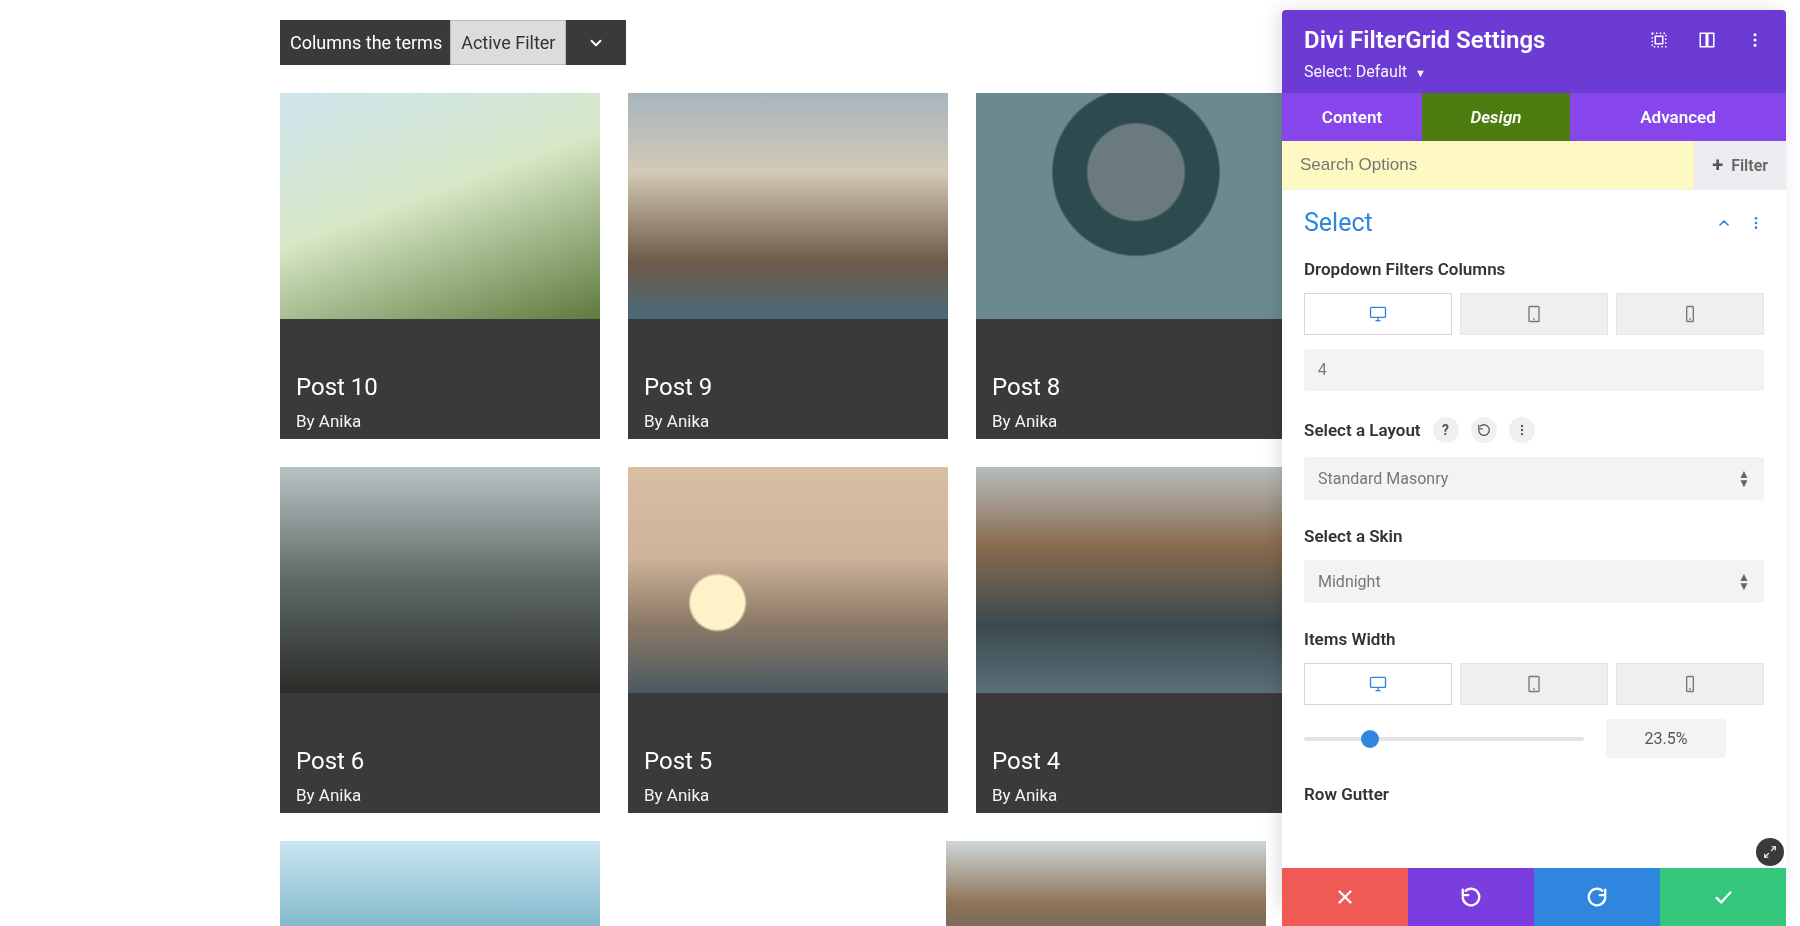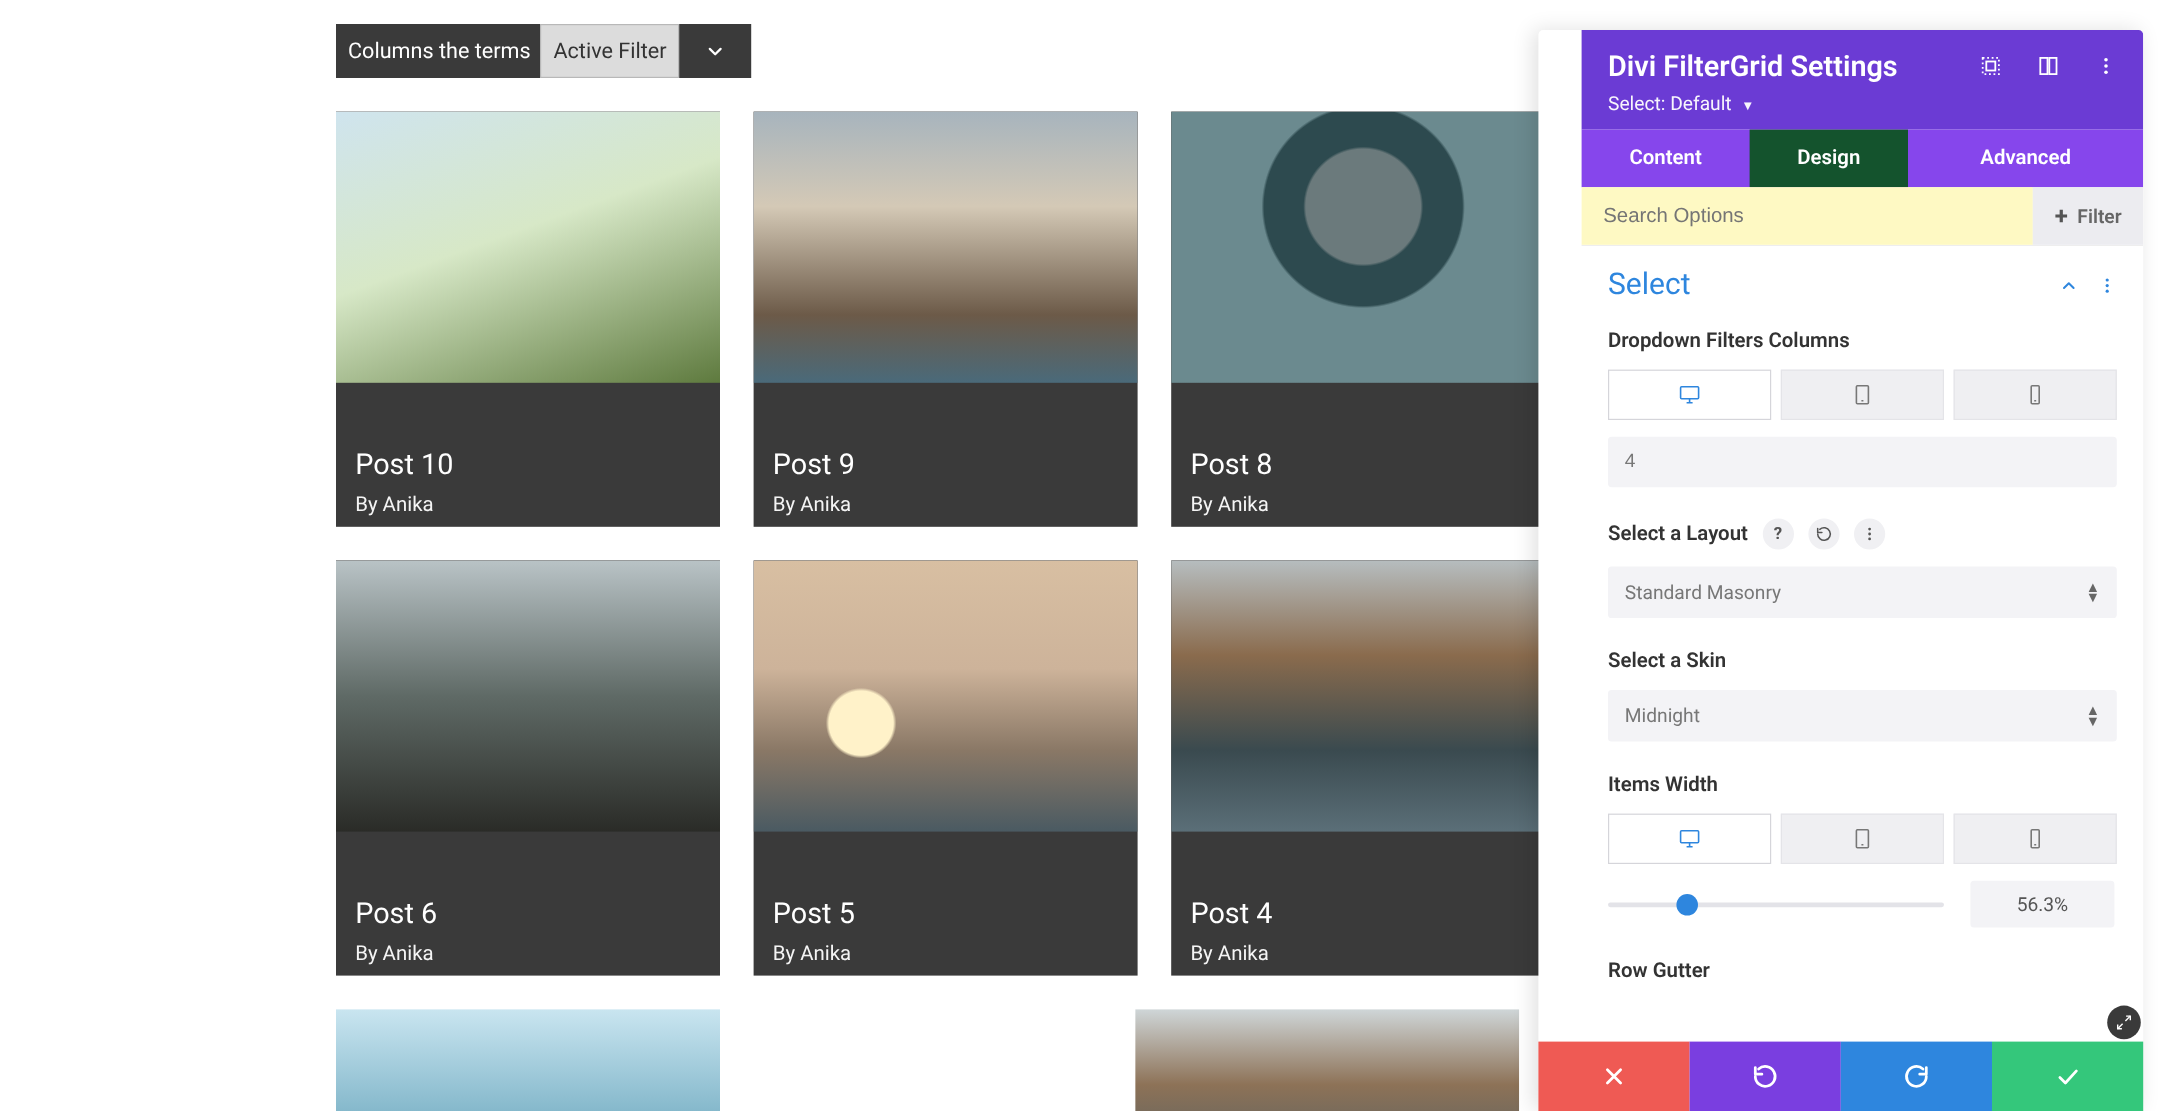--- a/index.html
+++ b/index.html
@@ -26,33 +26,33 @@
   .img1 { background: linear-gradient(160deg,#cfe4ee 0%,#d7e8c7 45%,#5e7a3e 100%); filter: blur(.3px); }
   .img2 { background: linear-gradient(180deg,#a7b4bd 0%,#d4c9b6 35%,#6c5a48 75%, #4a6a7a 100%); }
   .img3 { background: radial-gradient(circle at 50% 35%, #6b7a7c 0 22%, #2d4a4f 23% 38%, #6b8a8f 39% 100%); }
   .img4 { background: linear-gradient(180deg,#b9c3c6 0%, #5f6a66 50%, #2a2b27 100%); }
   .img5 { background: radial-gradient(circle at 28% 60%, #fff2c9 0 10%, transparent 11%), linear-gradient(180deg,#d8bfa2 0%,#cdb39a 40%,#8a7866 70%,#4a5a62 100%); }
   .img6 { background: linear-gradient(180deg,#b6bdbf 0%,#8a6b4d 35%,#3a4a4f 70%,#5b6f78 100%); }
   .img7 { background: linear-gradient(180deg,#c9e5f0 0%,#86b9cc 60%,#5f8ea0 100%); }
   .img8 { background: linear-gradient(180deg,#cfd6d8 0%, #8d7257 45%, #4c5c63 100%); }
 
   
-  .panel { position: absolute; right: 14px; top: 25px; width: 504px; background: #fff; box-shadow: -4px 0 18px rgba(0,0,0,.12); display: flex; flex-direction: column; height: 900px; border-radius: 4px 4px 0 0; overflow: hidden; padding-left: 36px; }
+  .panel { position: absolute; right: 14px; top: 10px; width: 504px; background: #fff; box-shadow: -4px 0 18px rgba(0,0,0,.12); display: flex; flex-direction: column; height: 900px; border-radius: 4px 4px 0 0; overflow: hidden; }
   .panel-header { background: #6b3bd4; color: #fff; padding: 16px 22px 12px; }
   .panel-title-row { display: flex; align-items: center; justify-content: space-between; }
   .panel-title { font-size: 24px; font-weight: 600; }
   .panel-icons { display: flex; gap: 30px; }
   .panel-icons .ico { width: 18px; height: 18px; cursor: pointer; display:flex; align-items:center; justify-content:center; }
   .preset { margin-top: 8px; font-size: 16px; opacity: .95; }
   .preset .caret { font-size: 11px; margin-left: 4px; }
 
   .tabs { display: flex; background: #8646ec; }
   .tab { color: #fff; font-size: 17px; font-weight: 600; padding: 14px 0; text-align: center; cursor: pointer; }
   .tab.content { width: 140px; }
-  .tab.design { width: 132px; background: #14532d; }
+  .tab.design { width: 148px; background: #4d7c0f; font-style: italic; }
   .tab.advanced { flex: 1; }
 
   .search-row { display: flex; align-items: stretch; border-bottom: 1px solid #eee; }
   .search-row input { flex: 1; border: none; background: #fef9c3; font-size: 17px; color: #888; padding: 14px 18px; outline: none; }
   .filter-btn { display: flex; align-items: center; gap: 8px; background: #ececf0; color: #666; font-weight: 600; font-size: 16px; padding: 0 18px; cursor: pointer; }
   .filter-btn .plus { font-size: 20px; line-height: 1; color: #555; font-weight: 700; }
 
   .panel-body { padding: 18px 22px 0; overflow-y: auto; flex: 1; position: relative; }
   .panel-body::-webkit-scrollbar { width: 8px; }
   .panel-body::-webkit-scrollbar-thumb { background: #bbb; border-radius: 4px; }
@@ -307,21 +307,21 @@
         <svg viewBox="0 0 24 24">
             <rect x="8" y="3" width="8" height="18" rx="1"></rect>
             <line x1="11" y1="18" x2="13" y2="18"></line>
           </svg>
       </div>
     </div>
     <div class="slider-row">
       <div class="slider-track">
         <div class="slider-thumb" style="left:23.5%;"></div>
       </div>
-      <div class="slider-val">56.3%</div>
+      <div class="slider-val">23.5%</div>
     </div>
 
     
     <div class="field-label" style="margin-bottom:40px;">Row Gutter</div>
 
   </div>
 </div>
 
 <div class="actions">
   <div class="btn cancel">

